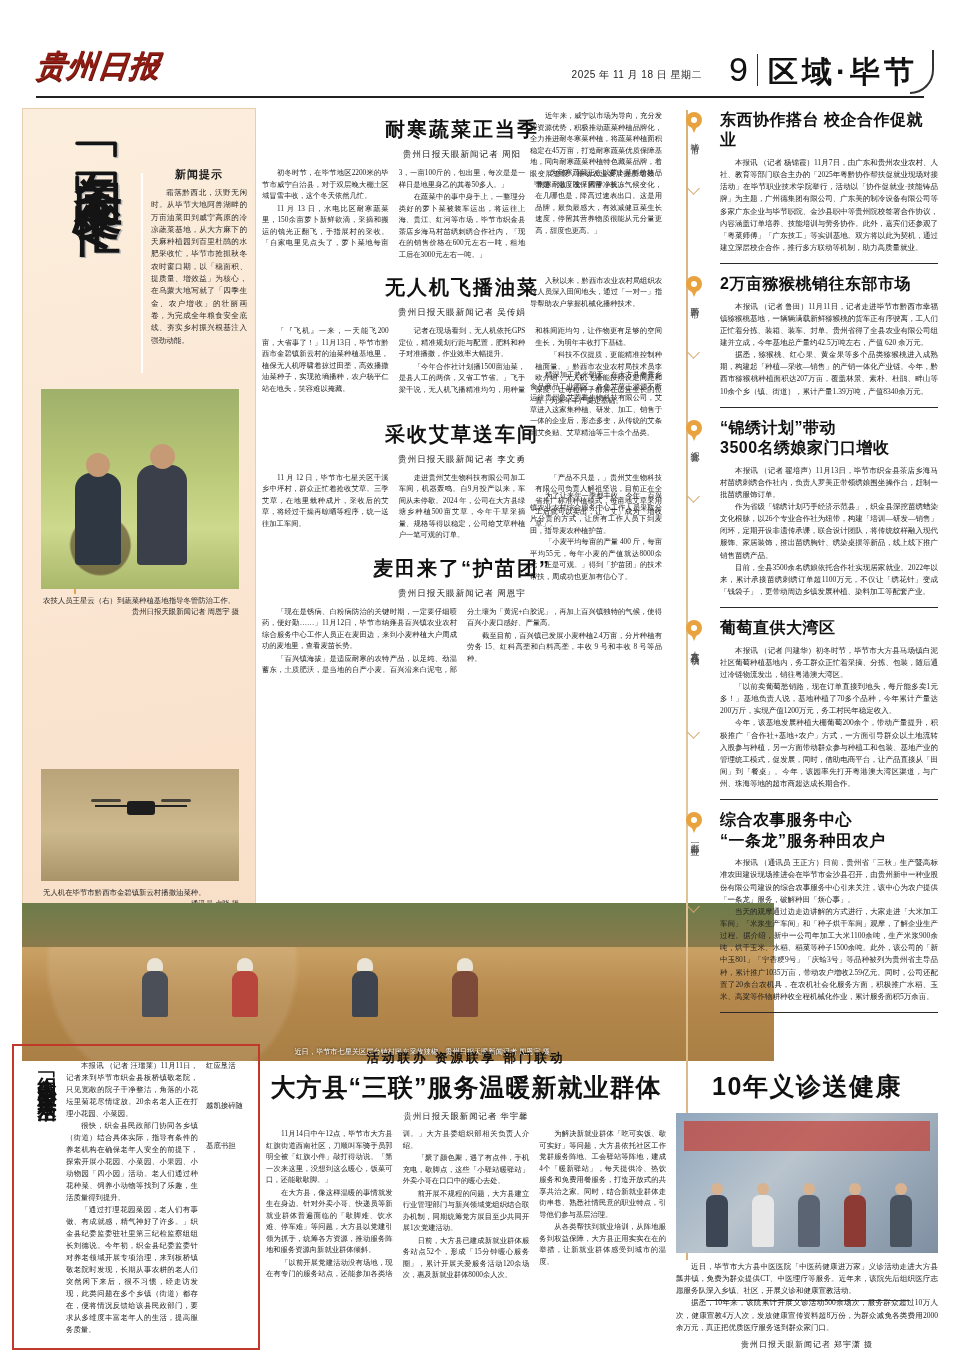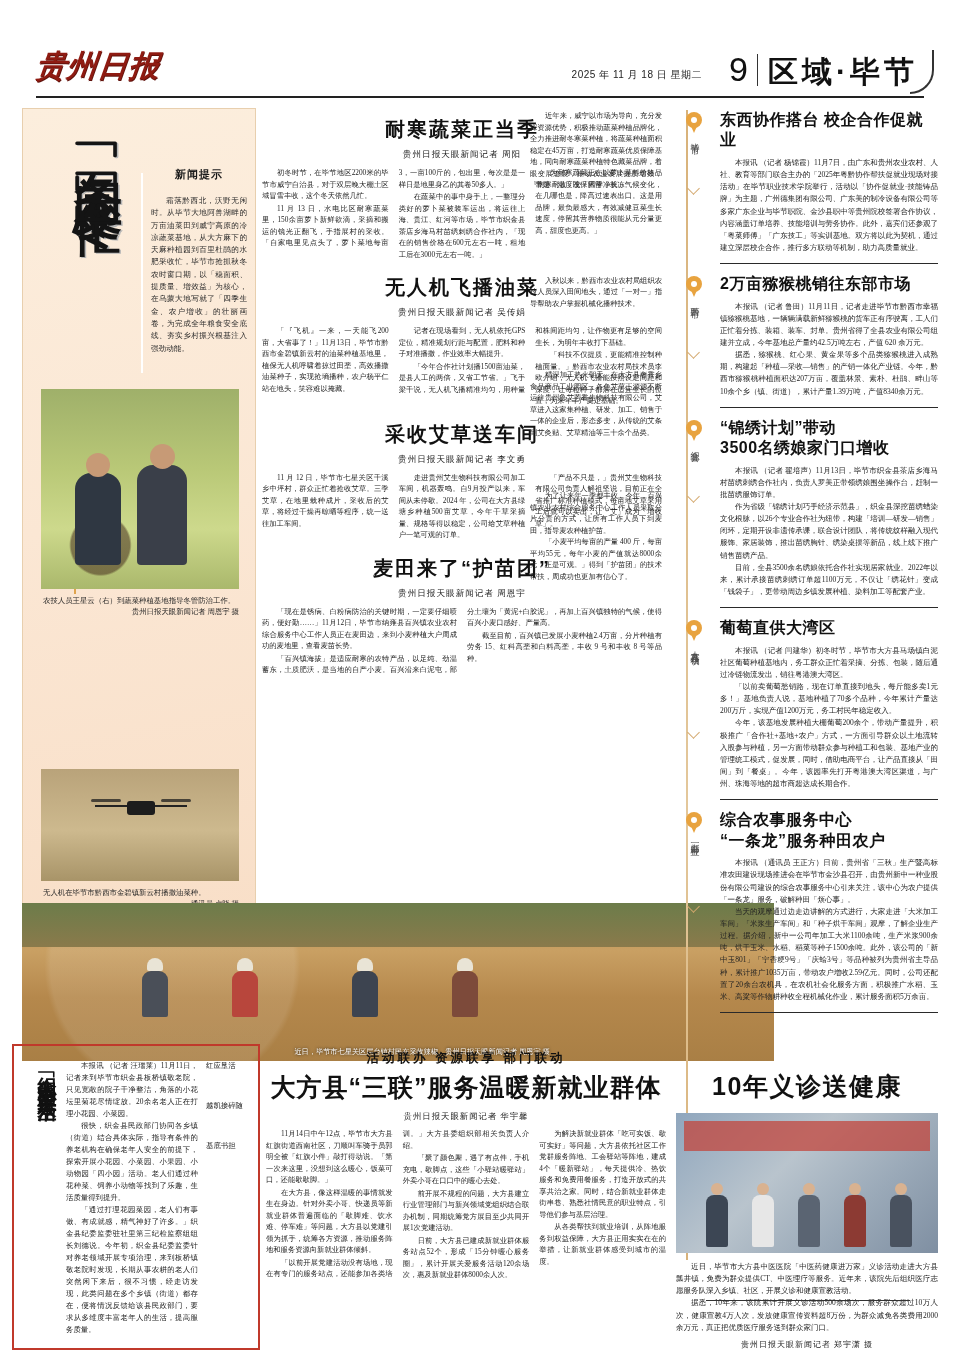--- a/index.html
+++ b/index.html
@@ -64,21 +64,21 @@
     color:#141414; line-height:1.06;
     text-shadow:1.5px 1.5px 0 #b6b6b6;
   }
   .feat-divider {
     position:absolute; left:118px; top:64px; width:2px; height:200px;
     background:#ffffff;
   }
   .tipbox { position:absolute; left:128px; top:58px; width:96px; }
   .tip-h {
     text-align:center; font-size:11px; font-weight:bold; color:#1a1a1a;
-    font-family:"Liberation Serif",serif; margin-bottom:13px; letter-spacing:1px;
+    font-family:"Liberation Serif",serif; margin-bottom:5px; letter-spacing:1px;
   }
   .tip-b {
     font-size:7.6px; line-height:1.62; color:#2b2b2b; text-align:justify;
     text-indent:15px; font-family:"Liberation Serif",serif;
   }
 
   .feat-photo { position:absolute; left:18px; width:198px; background:#cfd8b0; }
   #featPhoto1 { top:280px; height:200px;
     background:
       radial-gradient(circle at 30% 78%, rgba(70,45,30,.55) 0 14%, transparent 15%),

